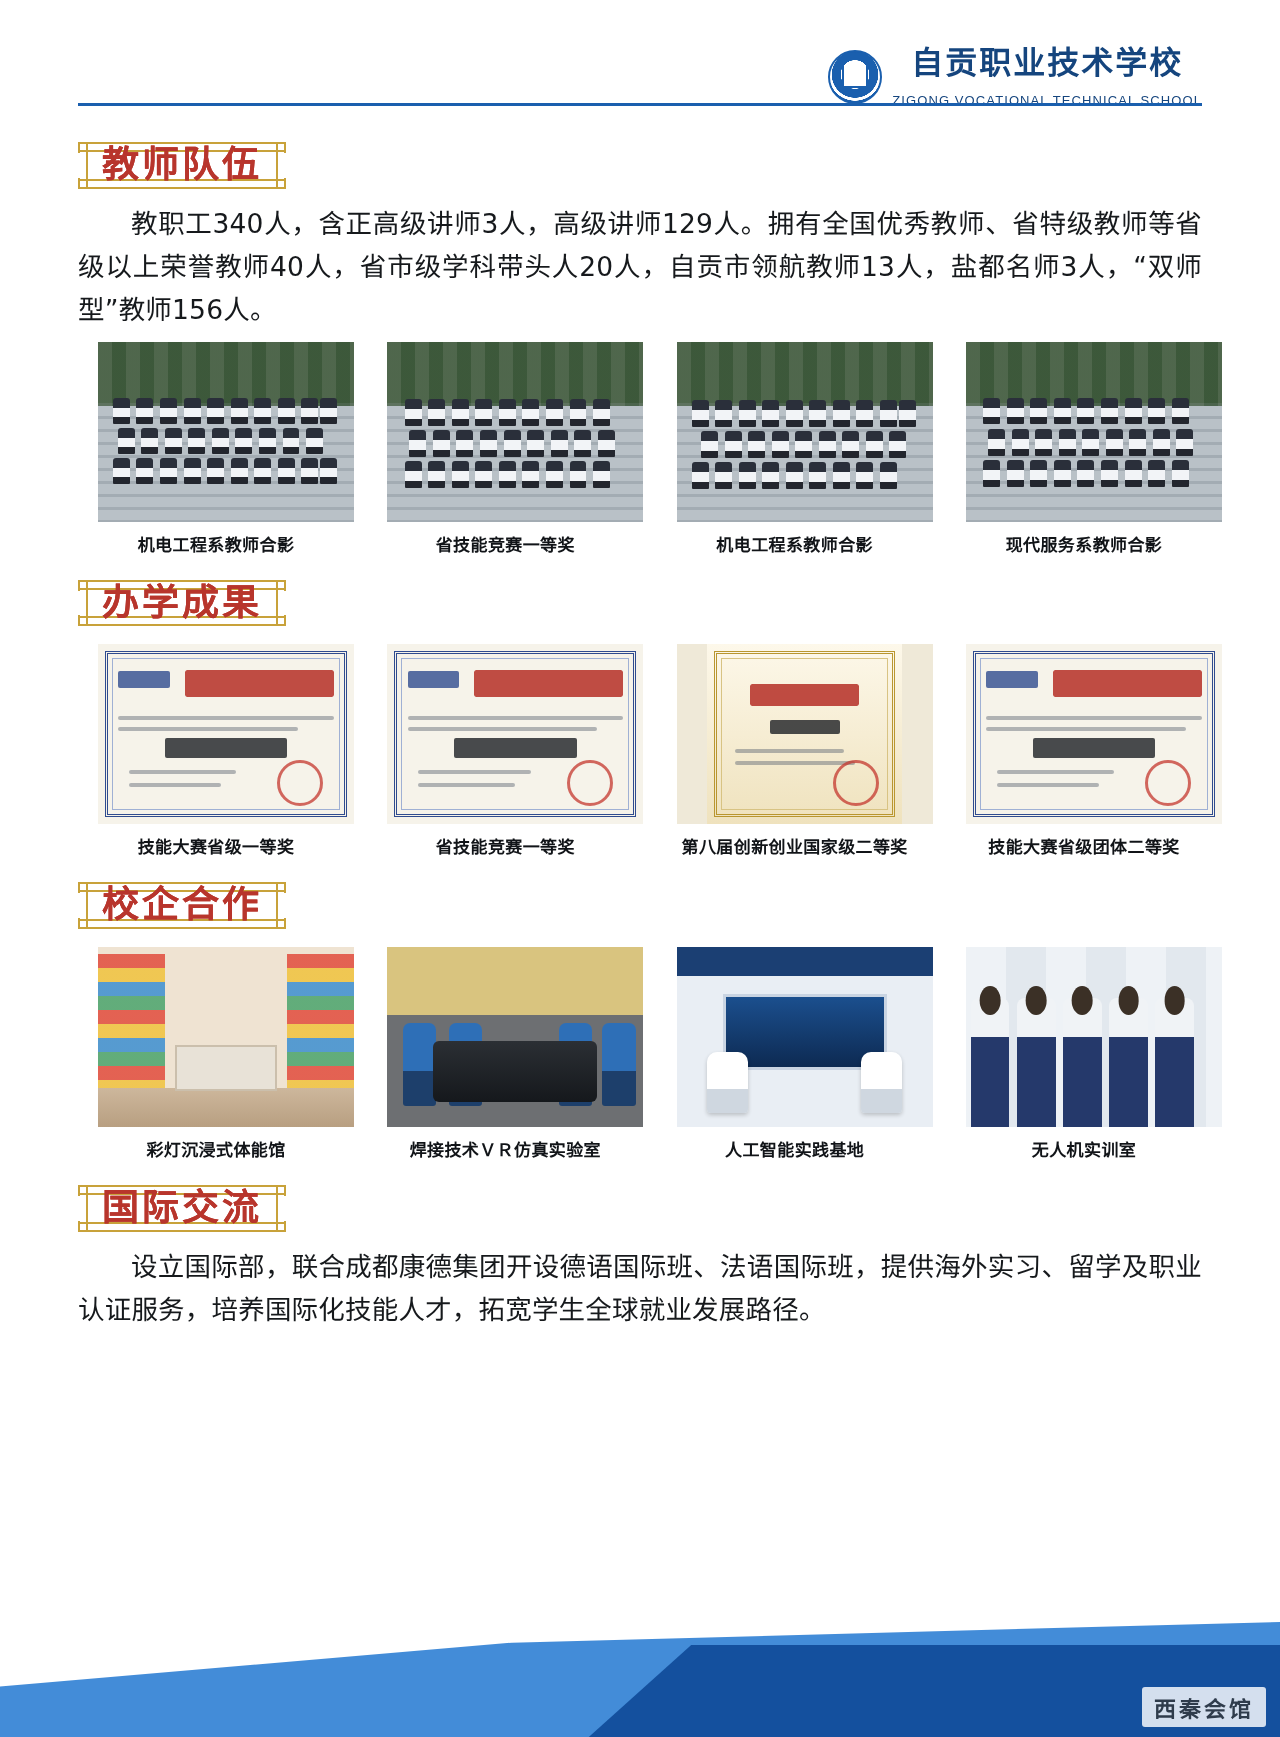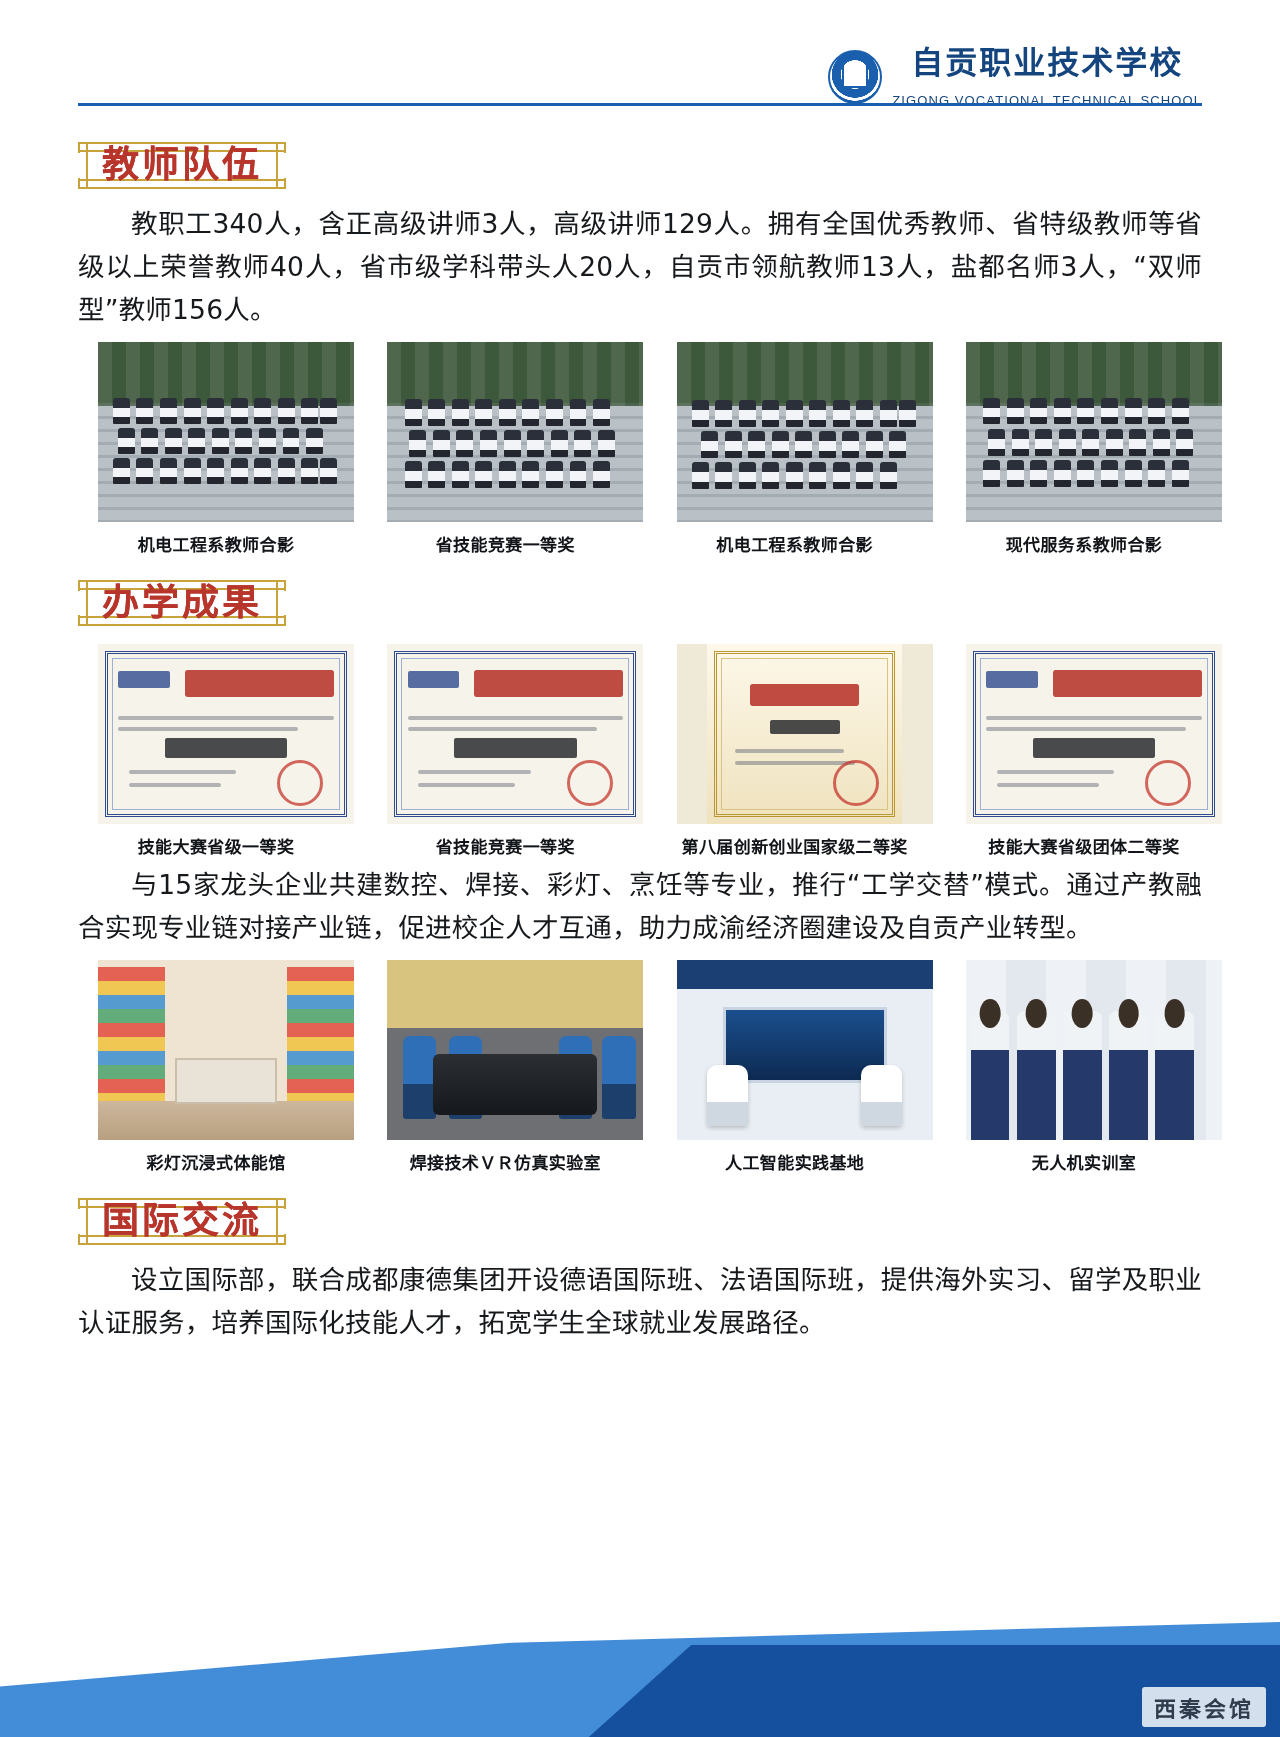--- a/index.html
+++ b/index.html
@@ -584,21 +584,26 @@
           <span class="ln" style="top:70%;left:12%;right:42%"></span>
           <span class="ln" style="top:77%;left:12%;right:48%"></span>
           <span class="seal"></span>
         </div>
       </div>
       <div class="caption">技能大赛省级团体二等奖</div>
     </div>
   </div>
 
   
-  <p class="para">与15家龙头企业共建数控、焊接、彩灯、烹饪等专业，推行“工学交替”模式。通过产教融合实现专业链对接产业链，促进校企人才互通，助力成渝经济圈建设及自贡产业转型。</p>
+  <div class="sec-head">
+    <span class="frame-outer"></span><span class="frame-inner"></span>
+    <span class="corner c-tl"></span><span class="corner c-tr"></span>
+    <span class="corner c-bl"></span><span class="corner c-br"></span>
+    <span class="txt">校企合作</span>
+  </div>
 
   <div class="img-row">
     <div class="img-cell">
       <div class="photo">
         <div class="room lamp-hall">
           <div class="shelfL"></div>
             <div class="shelfR"></div>
           <div class="floor"></div>
             <div class="counter"></div>
         </div>

